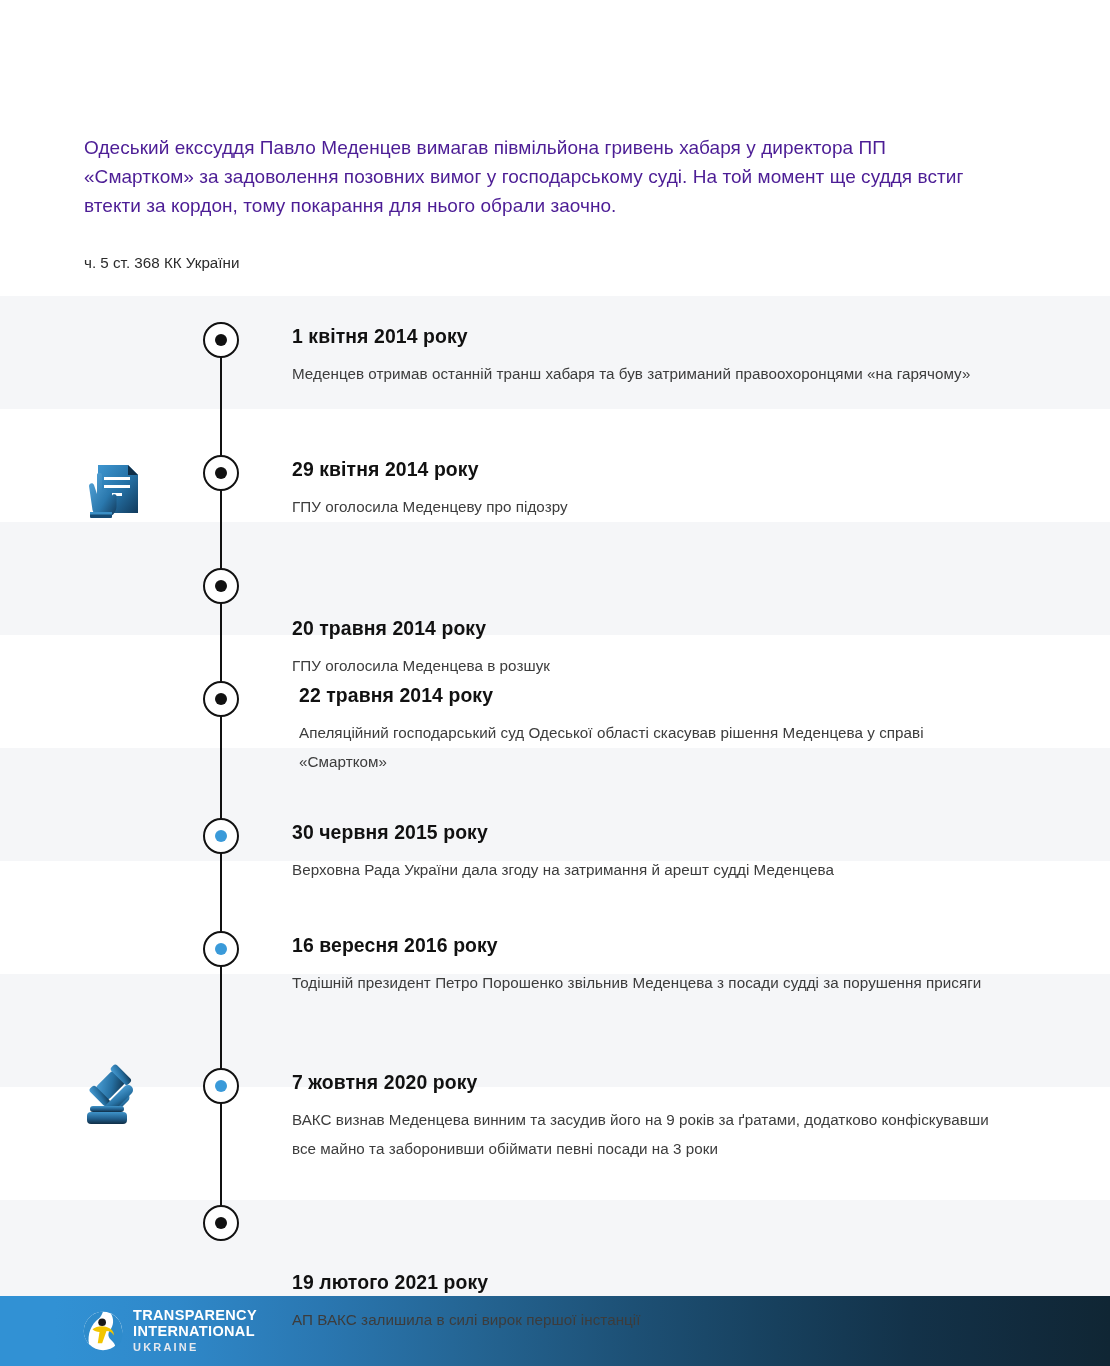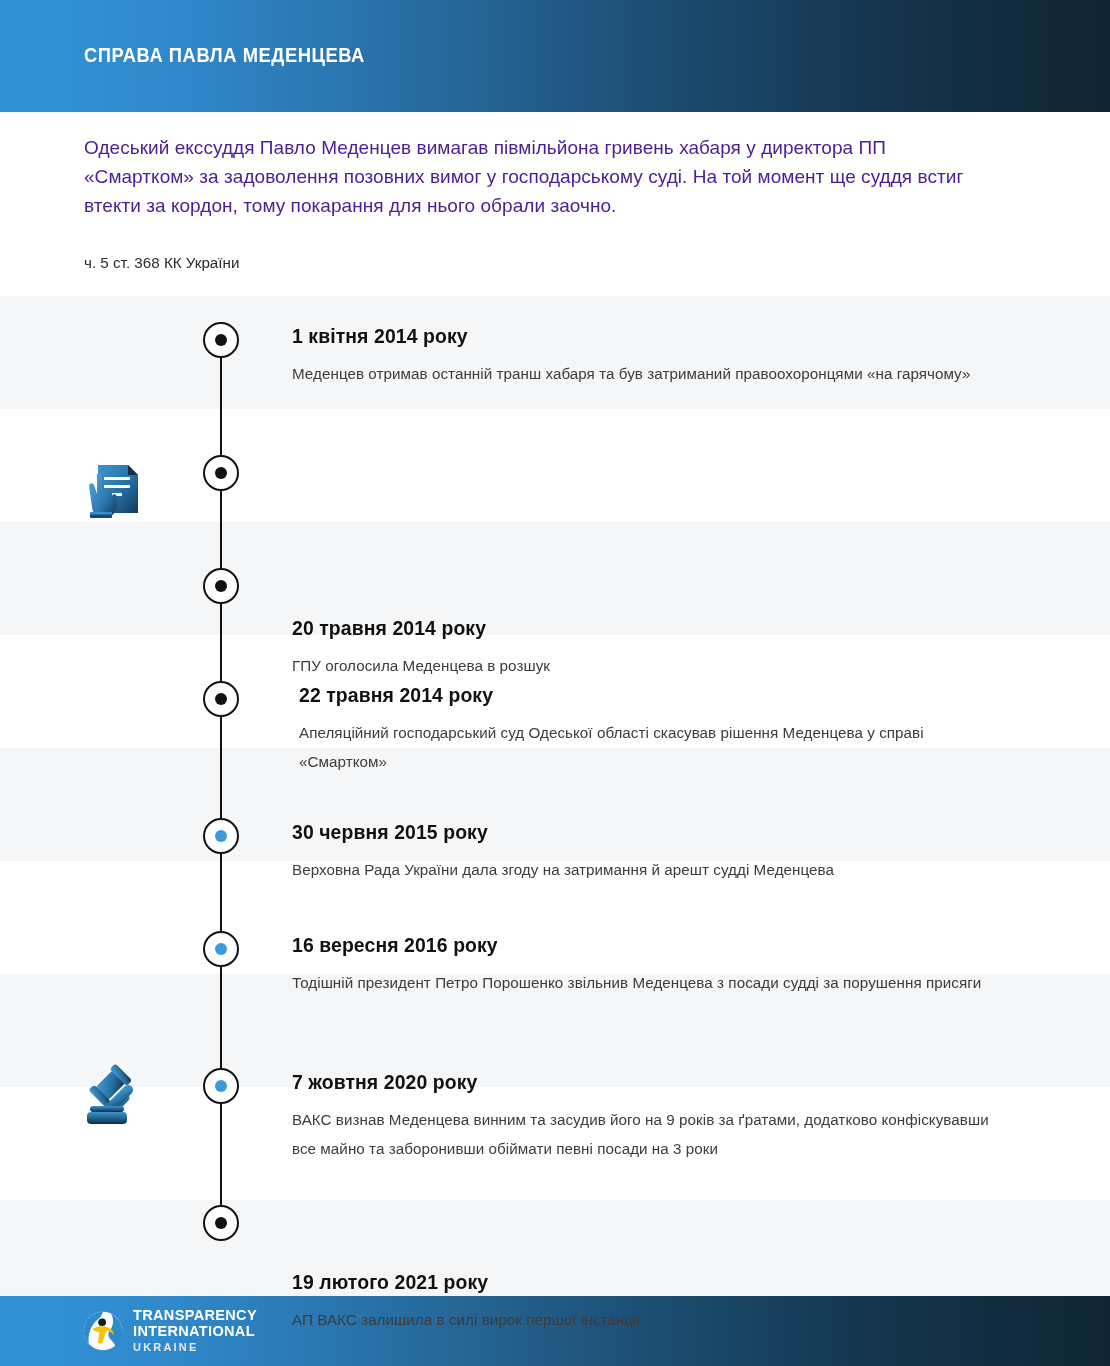--- a/index.html
+++ b/index.html
@@ -208,23 +208,20 @@
     letter-spacing: 2.2px;
     line-height: 14px;
     margin-top: 1px;
   }
 </style>
 </head>
 <body>
 
 <div class="page">
 
-  <div class="header">
-    <div class="header-title">СПРАВА ПАВЛА МЕДЕНЦЕВА</div>
-  </div>
 
   <div class="intro">
     <div class="intro-paragraph">Одеський екссуддя Павло Меденцев вимагав півмільйона гривень хабаря у директора ПП «Смартком» за задоволення позовних вимог у господарському суді. На той момент ще суддя встиг втекти за кордон, тому покарання для нього обрали заочно.</div>
   </div>
   <div class="intro-article">ч. 5 ст. 368 КК України</div>
 
   <div class="spine"></div>
 
   <div class="timeline">
 
@@ -271,20 +268,24 @@
       <rect x="26" y="22" width="26" height="3" fill="#ffffff"></rect>
       <rect x="26" y="30" width="26" height="3" fill="#ffffff"></rect>
       <rect x="26" y="38" width="18" height="3" fill="#ffffff"></rect>
 
       <path d="M11 31 c0-3 4-4 5-1 l3 9 V20 c0-3 5-3 5 0 v16 c0-3 5-3 5 0 v2 c0-3 5-3 5 0 v3 c0-2.5 4.5-2.5 4.5 0 v10 c0 6-4 11-10 11 H23 c-5 0-7-3-8.5-7 L11 31 Z" fill="url(#ghand)"></path>
 
       <rect x="12" y="57" width="22" height="6" rx="1" fill="#154a73"></rect>
       <rect x="12" y="57" width="22" height="2.5" fill="#3a8fc6"></rect>
     </svg>
   </div>
+  <div class="entry" style="top:457px;">
+    <div class="entry-date">29 квітня 2014 року</div>
+    <div class="entry-text">ГПУ оголосила Меденцеву про підозру</div>
+  </div>
 
   <div class="node" style="top:568px;">
     <span class="dot"></span>
   </div>
   <div class="entry" style="top:570px;margin-top:46px;">
     <div class="entry-date">20 травня 2014 року</div>
     <div class="entry-text">ГПУ оголосила Меденцева в розшук</div>
   </div>
 
   <div class="node" style="top:681px;">

